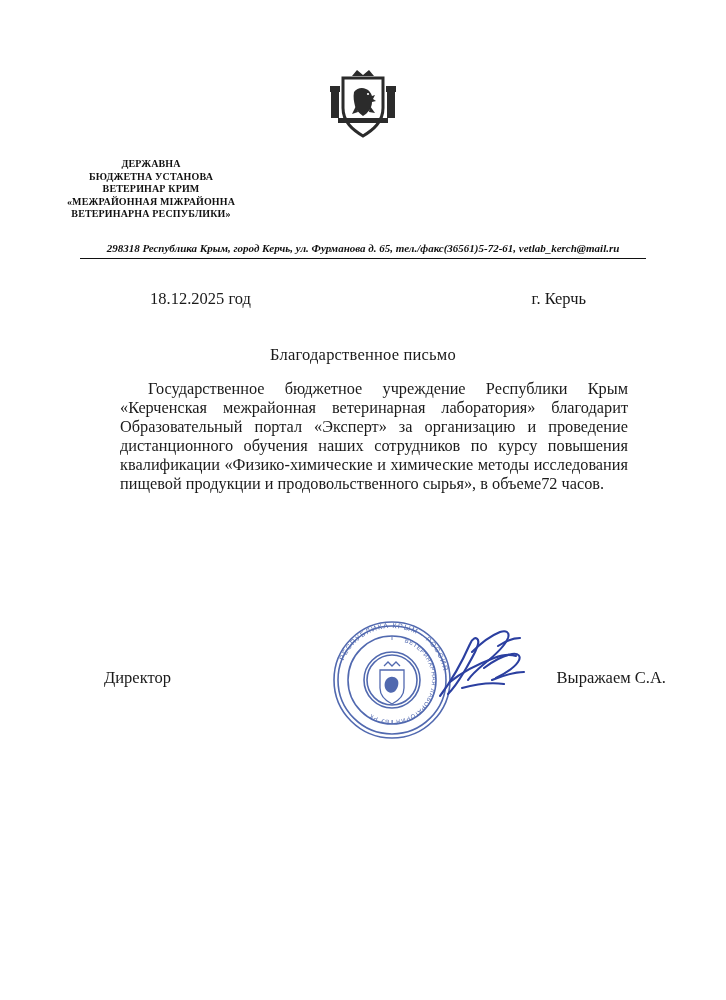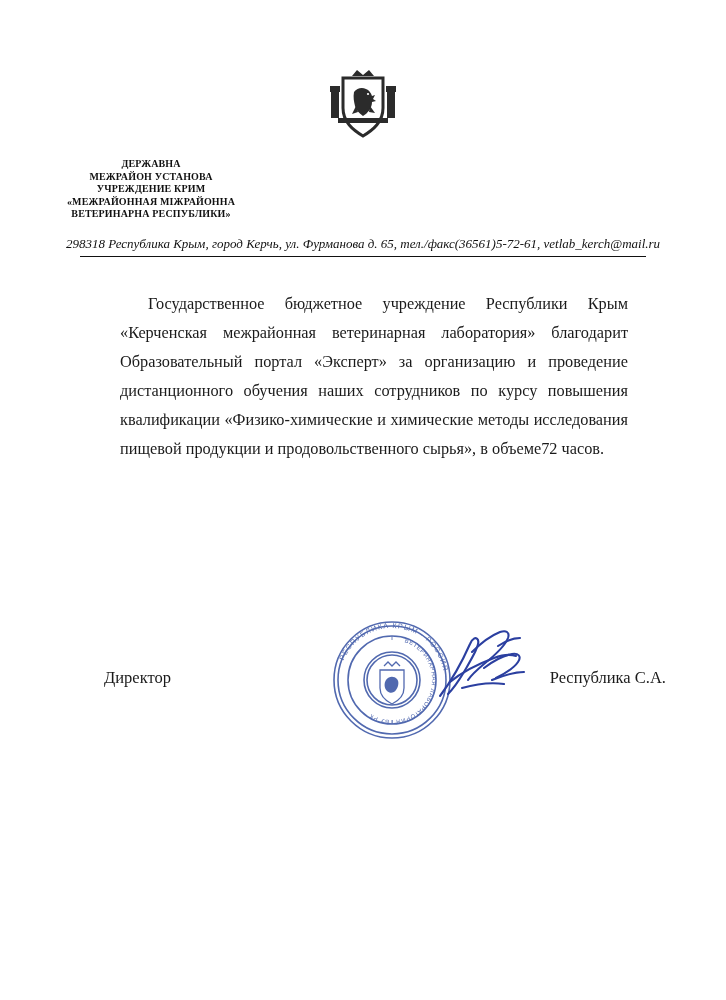--- a/index.html
+++ b/index.html
@@ -58,23 +58,23 @@
   .hdr-col.left { text-align: center; }
   .hdr-col.center { text-align: center; }
   .hdr-col.right { text-align: center; }
   .hdr-line { display: block; white-space: nowrap; }
 
   
   .contact {
     text-align: center;
     font-family: "Liberation Serif", serif;
     font-style: italic;
-    font-weight: normal;
-    font-size: 13px;
-    margin-top: 15px;
+    font-weight: bold;
+    font-size: 11px;
+    margin-top: 21px;
     color: #111;
   }
   .rule {
     height: 1px;
     background: #111;
     margin: 4px 44px 0 44px;
   }
 
   
   .date-row {
@@ -88,24 +88,24 @@
   
   .doc-title {
     text-align: center;
     font-size: 16.5px;
     margin-top: 36px;
     letter-spacing: 0.2px;
   }
 
   
   .body-text {
-    margin-top: 32px;
+    margin-top: 14px;
     padding: 0 62px 0 84px;
     font-size: 16.3px;
-    line-height: 29px;
+    line-height: 19px;
     text-align: justify;
     text-justify: inter-word;
   }
   .body-text p {
     margin: 0;
     text-indent: 28px;
   }
 
   
   .sign-row {
@@ -165,31 +165,36 @@
 
         <rect x="8" y="50" width="50" height="5" fill="#2b2b2b"></rect>
         <path d="M16 55 C24 64 42 64 50 55 Z" fill="#2b2b2b" opacity="0"></path>
       </svg>
     </div>
   </div>
 
   <div class="header-cols">
     <div class="hdr-col left">
       <span class="hdr-line">ДЕРЖАВНА</span>
-      <span class="hdr-line">МЕЖРАЙОН УСТАНОВА</span>
-      <span class="hdr-line">УЧРЕЖДЕНИЕ КРИМ</span>
+      <span class="hdr-line">БЮДЖЕТНА УСТАНОВА</span>
+      <span class="hdr-line">ВЕТЕРИНАР КРИМ</span>
       <span class="hdr-line">«МЕЖРАЙОННАЯ МІЖРАЙОННА</span>
       <span class="hdr-line">ВЕТЕРИНАРНА РЕСПУБЛИКИ»</span>
     </div>
   </div>
 
   <div class="contact">298318  Республика Крым, город Керчь, ул. Фурманова д. 65, тел./факс(36561)5-72-61, vetlab_kerch@mail.ru</div>
   <div class="rule"></div>
 
-
+  <div class="date-row">
+    <div>18.12.2025 год</div>
+    <div>г. Керчь</div>
+  </div>
+
+  <div class="doc-title">Благодарственное письмо</div>
 
   <div class="body-text">
     <p>Государственное бюджетное учреждение Республики Крым «Керченская межрайонная ветеринарная лаборатория» благодарит Образовательный портал «Эксперт» за организацию и проведение дистанционного обучения наших сотрудников по курсу повышения квалификации «Физико-химические и химические методы исследования пищевой продукции и продовольственного сырья», в объеме72 часов.</p>
   </div>
 
   <div class="stamp">
     <svg viewBox="0 0 124 124" width="124" height="124" xmlns="http://www.w3.org/2000/svg">
       <defs>
         <path id="outerArc" d="M 62,62 m -52,0 a 52,52 0 1,1 104,0 a 52,52 0 1,1 -104,0"></path>
         <path id="innerArc" d="M 62,62 m -40,0 a 40,40 0 1,1 80,0 a 40,40 0 1,1 -80,0"></path>
@@ -229,16 +234,16 @@
         <path d="M52 46 C60 40 70 34 80 32 C86 31 90 34 86 40 C82 46 72 52 64 56"></path>
         <path d="M60 58 C70 54 82 50 92 50"></path>
         <path d="M66 24 C72 20 80 16 88 16"></path>
         <path d="M30 66 C44 62 58 60 72 62"></path>
       </g>
     </svg>
   </div>
 
   <div class="sign-row">
     <div>Директор</div>
-    <div class="sign-name">Республика С.А.</div>
+    <div class="sign-name">Выражаем С.А.</div>
   </div>
 
 </div>
 
 </body></html>

